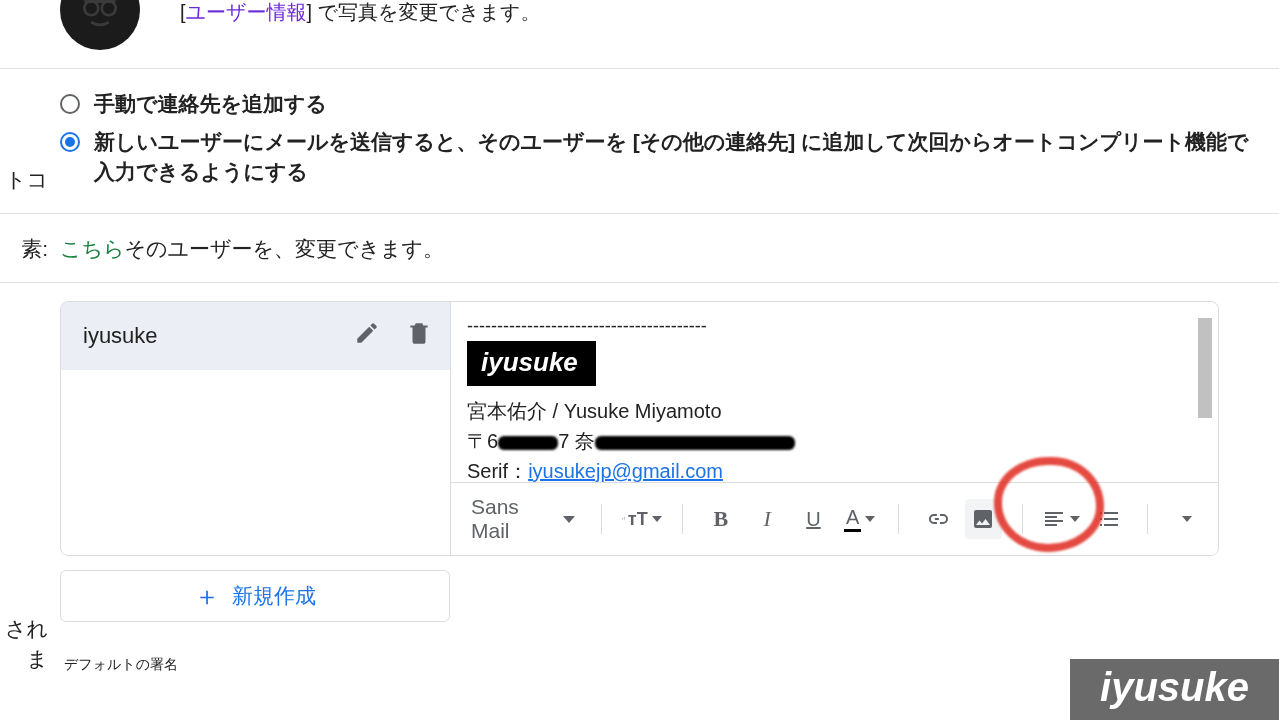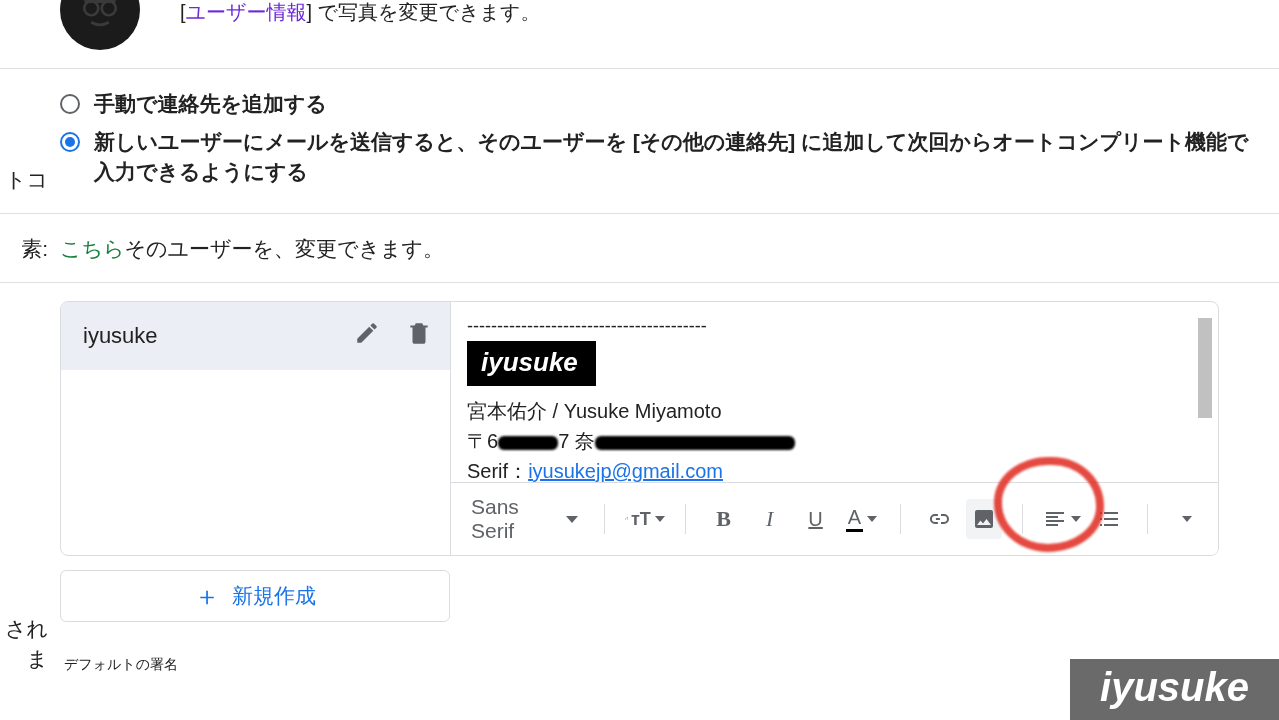--- a/index.html
+++ b/index.html
@@ -317,21 +317,21 @@
               <span>〒6</span><span class="redacted" style="width:60px;"></span><span>7 奈</span><span class="redacted" style="width:200px;"></span>
             </div>
             <div class="sig-line">
               <span>Serif：</span><a class="sig-email">iyusukejp@gmail.com</a>
             </div>
             <div class="sig-scroll"></div>
           </div>
 
           <div class="toolbar">
             <div class="font-dd">
-              <span>Sans Serif</span>
+              <span>Sans Mail</span>
               <span class="caret"></span>
             </div>
             <div class="tb-sep"></div>
             <div class="tb-btn tb-dd">
               <svg viewBox="0 0 24 24">
                   <path d="M3 18h4v-2H3v2zm0-5h7v-2H3v2zm0-5h10V6H3v2zm12 10h2v-4h4v-2h-4V8h-2v4h-4v2h4v4z" fill="none"></path>
                   <text x="2" y="19" font-size="16" font-family="Arial" fill="#5f6368">тT</text>
                 </svg>
               <span style="font-size:18px;color:#5f6368;font-weight:bold;">тT</span>
               <span class="caret"></span>

